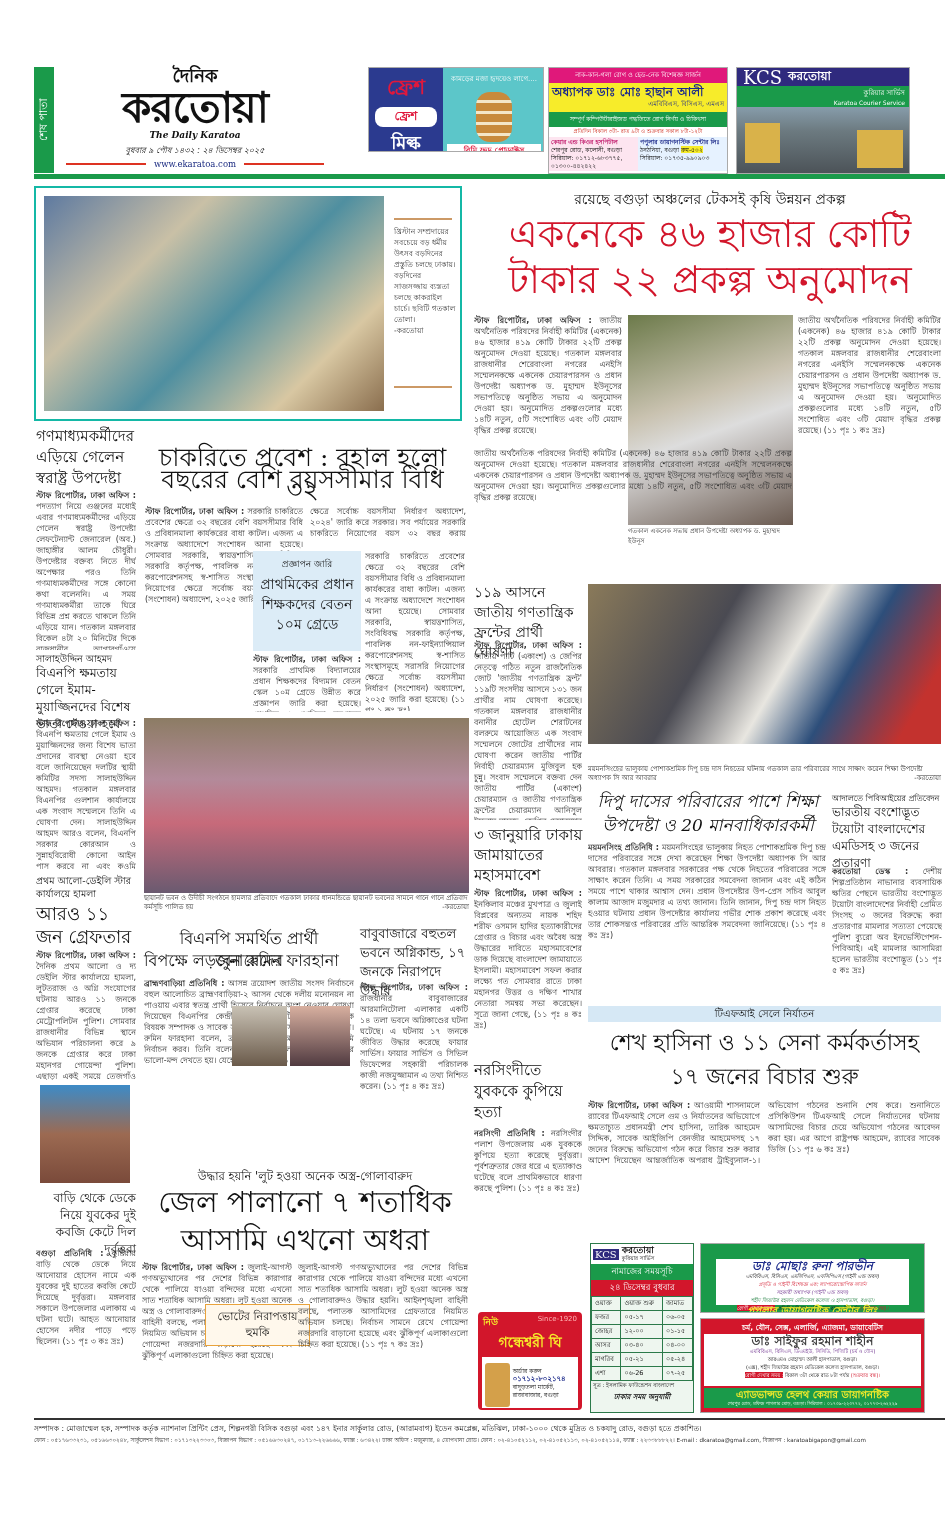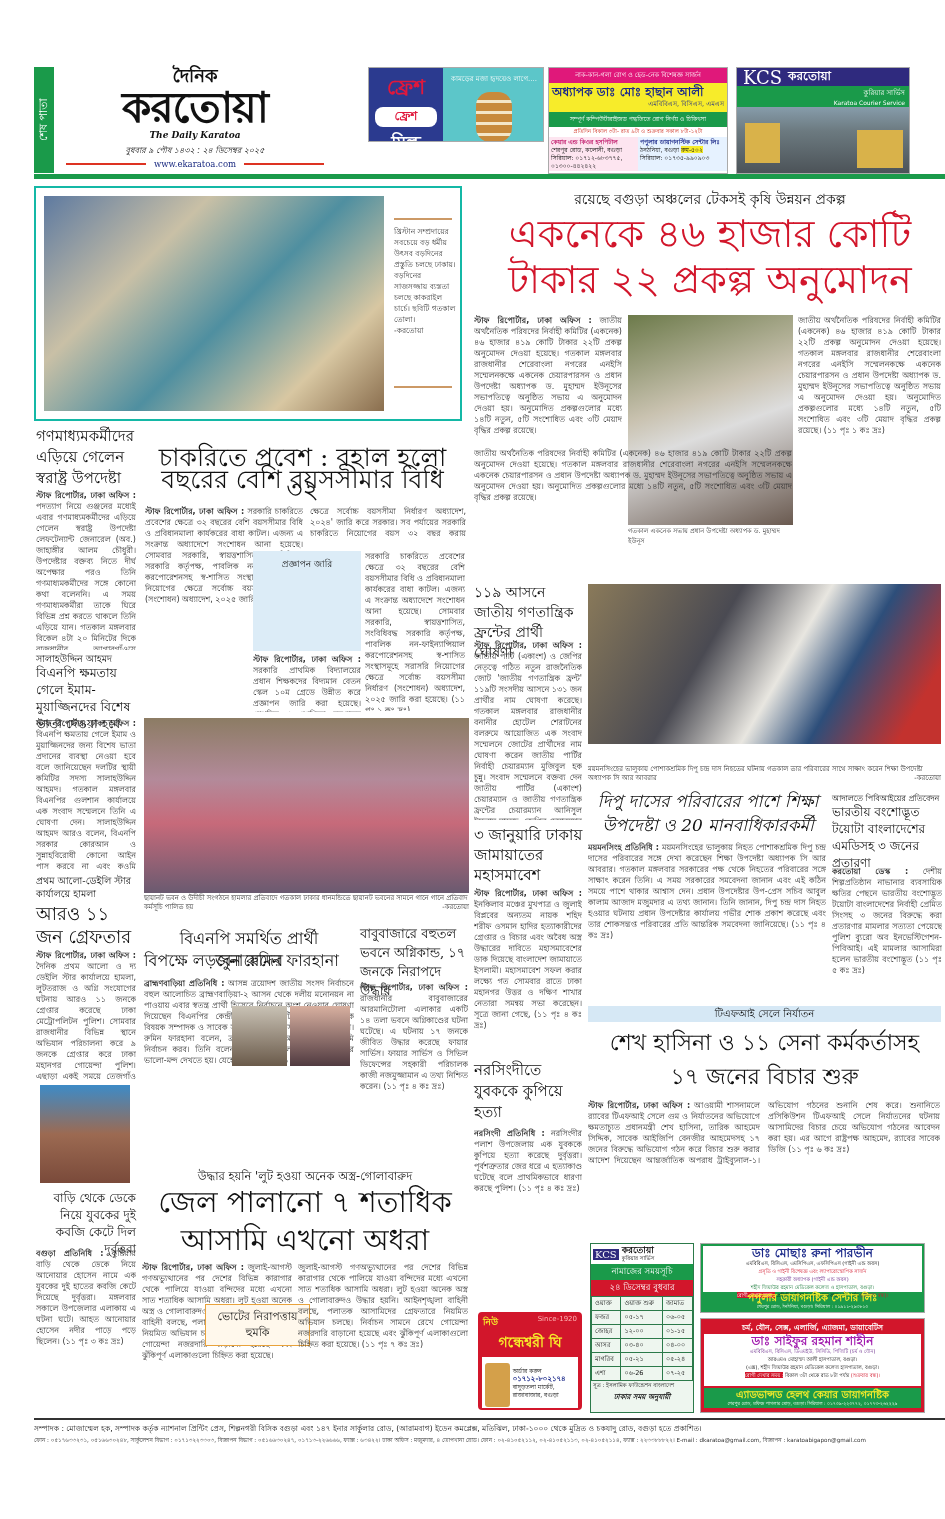--- a/index.html
+++ b/index.html
@@ -28,21 +28,21 @@
   <div style="font-family:'DejaVu Serif',serif;font-style:italic;font-weight:bold;font-size:9px;">The Daily Karatoa</div>
   <div style="font-size:8px;font-style:italic;margin-top:4px;">বুধবার ৯ পৌষ ১৪৩২ : ২৪ ডিসেম্বর ২০২৫</div>
   <div style="display:flex;align-items:center;justify-content:center;gap:8px;margin-top:2px;">
     <span style="display:inline-block;width:80px;height:2px;background:#d32;"></span>
     <span style="font-family:'DejaVu Serif',serif;font-size:8.5px;color:#1a2a80;">www.ekaratoa.com</span>
     <span style="display:inline-block;width:80px;height:2px;background:#d32;"></span>
   </div>
 </div>
 <div class="abs green-bar"></div>
 
-<div class="abs ad" style="left:368px;top:67px;width:176px;height:75px;background:#2b3a8f;">
+<div class="abs ad" style="left:368px;top:67px;width:176px;height:85px;background:#2b3a8f;">
   <div class="abs" style="left:0;top:0;width:74px;height:107px;background:#2b3a8f;text-align:center;color:#fff;">
     <div style="font-size:20px;font-weight:bold;color:#e0183c;margin-top:4px;">ফ্রেশ</div>
     <div style="font-size:12px;background:#fff;color:#e0183c;border-radius:8px;margin:2px 6px;font-weight:bold;">ফ্রেশ</div>
     <div style="font-size:18px;font-weight:bold;">মিল্ক</div>
     <div style="font-size:9px;font-weight:bold;margin-top:8px;">01711-235255</div>
   </div>
   <div class="abs" style="left:74px;top:0;width:102px;height:107px;background:#5cc6c9;">
     <div style="font-size:7px;color:#fff;text-align:center;padding:5px 6px;">কামড়ের মজা হৃদয়েও লাগে....</div>
     <div style="margin:2px auto;width:36px;height:50px;background:repeating-linear-gradient(180deg,#c88a3c 0 8px,#f4e6c8 8px 11px);border-radius:14px;"></div>
     <div style="font-size:8px;color:#e0183c;font-weight:bold;text-align:center;background:#fff;margin:2px 4px;">রিমি ফুড প্রোডাক্টস</div>
@@ -118,20 +118,21 @@
 <div class="abs hl" style="left:140px;top:442px;width:325px;text-align:center;font-size:25px;line-height:32px;">চাকরিতে প্রবেশ : বহাল হলো ৩২</div>
 <div class="abs hl" style="left:140px;top:464px;width:325px;text-align:center;font-size:25px;line-height:32px;">বছরের বেশি বয়সসীমার বিধি</div>
 <div class="abs body-text" style="left:145px;top:506px;width:158px;height:150px;">
   <b>স্টাফ রিপোর্টার, ঢাকা অফিস :</b> <span>সরকারি চাকরিতে প্রবেশের ক্ষেত্রে ৩২ বছরের বেশি বয়সসীমার বিধি ও প্রবিধানমালা কার্যকরের বাধা কাটল। এজন্য এ সংক্রান্ত অধ্যাদেশে সংশোধন আনা হয়েছে। সোমবার সরকারি, স্বায়ত্তশাসিত, সংবিধিবদ্ধ সরকারি কর্তৃপক্ষ, পাবলিক নন-ফাইন্যান্সিয়াল করপোরেশনসহ স্ব-শাসিত সংস্থাসমূহে সরাসরি নিয়োগের ক্ষেত্রে সর্বোচ্চ বয়সসীমা নির্ধারণ (সংশোধন) অধ্যাদেশ, ২০২৫ জারি করা হয়েছে।</span>
 </div>
 <div class="abs body-text" style="left:310px;top:506px;width:156px;height:30px;">
   <span>ক্ষেত্রে সর্বোচ্চ বয়সসীমা নির্ধারণ অধ্যাদেশ, ২০২৪' জারি করে সরকার। সব পর্যায়ের সরকারি চাকরিতে নিয়োগের বয়স ৩২ বছর করায় মুক্তিযোদ্ধাদের সন্তান, চিকিৎসক ও প্রতিবন্ধী ব্যক্তিদের বয়সের বিশেষ সুবিধা বাতিল হয়ে যায়।</span>
 </div>
 <div class="abs" style="left:253px;top:551px;width:108px;height:100px;background:#dcecf7;text-align:center;">
   <div style="font-size:9px;margin-top:6px;">প্রজ্ঞাপন জারি</div>
+  <div class="hl" style="font-size:14px;line-height:20px;padding:2px 4px;">প্রাথমিকের প্রধান শিক্ষকদের বেতন ১০ম গ্রেডে</div>
 </div>
 <div class="abs body-text" style="left:253px;top:654px;width:108px;height:58px;">
   <b>স্টাফ রিপোর্টার, ঢাকা অফিস :</b> <span>সরকারি প্রাথমিক বিদ্যালয়ের প্রধান শিক্ষকদের বিদ্যমান বেতন স্কেল ১০ম গ্রেডে উন্নীত করে প্রজ্ঞাপন জারি করা হয়েছে। প্রাথমিক ও গণশিক্ষা মন্ত্রণালয় থেকে এ প্রজ্ঞাপন জারি করা হয়েছে।</span> 
 </div>
 <div class="abs body-text" style="left:365px;top:551px;width:100px;height:160px;">
   <span>সরকারি চাকরিতে প্রবেশের ক্ষেত্রে ৩২ বছরের বেশি বয়সসীমার বিধি ও প্রবিধানমালা কার্যকরের বাধা কাটল। এজন্য এ সংক্রান্ত অধ্যাদেশে সংশোধন আনা হয়েছে। সোমবার সরকারি, স্বায়ত্তশাসিত, সংবিধিবদ্ধ সরকারি কর্তৃপক্ষ, পাবলিক নন-ফাইন্যান্সিয়াল করপোরেশনসহ স্ব-শাসিত সংস্থাসমূহে সরাসরি নিয়োগের ক্ষেত্রে সর্বোচ্চ বয়সসীমা নির্ধারণ (সংশোধন) অধ্যাদেশ, ২০২৫ জারি করা হয়েছে।</span> <span>(১১ পৃঃ ১ কঃ দ্রঃ)</span>
 </div>
 
 <div class="abs" style="left:36px;top:652px;width:100px;font-size:9.5px;">সালাহউদ্দিন আহমদ</div>
 <div class="abs hl" style="left:36px;top:664px;width:104px;font-size:12.5px;line-height:17px;">বিএনপি ক্ষমতায় গেলে ইমাম-মুয়াজ্জিনদের বিশেষ ভাতা দেওয়া হবে</div>
@@ -279,41 +280,41 @@
           <td style="height: 14px;">এশা</td>
           <td style="height: 14px;">০৬-26</td>
           <td style="height: 14px;">০৭-২৫</td>
         </tr>
       </tbody>
   </table>
   <div style="font-size:5.5px;padding:1px 2px;">সূত্র : ইসলামিক ফাউন্ডেশন বাংলাদেশ</div>
   <div style="font-size:7px;font-style:italic;font-weight:bold;text-align:center;">ঢাকার সময় অনুযায়ী</div>
 </div>
 
-<div class="abs ad" style="left:700px;top:1243px;width:225px;height:70px;background:#1a9a4a;padding:2px;">
+<div class="abs ad" style="left:700px;top:1243px;width:225px;height:70px;background:#1a9a4a;padding:15px;font-style:italic;">
   <div style="background:#fff;height:46px;text-align:center;">
     <div style="color:#1c2a8a;font-size:12px;font-weight:bold;line-height:14px;">ডাঃ মোছাঃ রুনা পারভীন</div>
     <div style="font-size:5px;">এমবিবিএস, বিসিএস, এমসিপিএস, এফসিপিএস (গাইনী এন্ড অবস)</div>
     <div style="font-size:5px;color:#d2162b;">প্রসূতি ও গাইনী বিশেষজ্ঞ এবং ল্যাপারোস্কোপিক সার্জন</div>
     <div style="font-size:5px;color:#6a2a8a;">সহকারী অধ্যাপক (গাইনী এন্ড অবস)</div>
     <div style="font-size:5px;color:#1a7a3a;">শহীদ জিয়াউর রহমান মেডিকেল কলেজ ও হাসপাতাল, বগুড়া।</div>
     <div style="font-size:5px;">
       <span style="background:#d2162b;color:#fff;">রোগী দেখার সময় :</span>
       <span>প্রতিদিন বিকাল ৪টা থেকে রাত ৮টা পর্যন্ত</span>
       <span style="color:#d2162b;">(রবিবার বন্ধ)।</span>
     </div>
   </div>
   <div style="color:#f7ec2a;font-size:10px;font-weight:bold;text-align:center;line-height:12px;">পপুলার ডায়াগনষ্টিক সেন্টার লিঃ</div>
   <div style="color:#fff;font-size:4.5px;text-align:center;">শেরপুর রোড, ঠনঠনিয়া, বগুড়া। সিরিয়াল : ০১৯১১-২৯৩৮১৫</div>
 </div>
 
 <div class="abs ad" style="left:700px;top:1318px;width:225px;height:95px;background:#d2162b;padding:3px;">
   <div style="color:#fff;font-size:7.5px;text-align:center;font-weight:bold;">চর্ম, যৌন, সেক্স, এলার্জি, এ্যাজমা, ডায়াবেটিস</div>
   <div style="background:#fff;height:52px;text-align:center;">
-    <div style="color:#a21caf;font-size:12px;font-weight:bold;line-height:14px;">ডাঃ সাইফুর রহমান শাহীন</div>
+    <div style="color:#404040;font-size:12px;font-weight:bold;line-height:14px;">ডাঃ সাইফুর রহমান শাহীন</div>
     <div style="font-size:5px;color:#6a2a8a;">এমবিবিএস, বিসিএস, ডিএমইউ, সিসিডি, পিজিটি (চর্ম ও যৌন)</div>
     <div style="font-size:5px;">আরএমও মোহাম্মদ আলী হাসপাতাল, বগুড়া।</div>
     <div style="font-size:5px;">(এক্স), শহীদ জিয়াউর রহমান মেডিকেল কলেজ হাসপাতাল, বগুড়া।</div>
     <div style="font-size:5px;">
       <span style="background:#d2162b;color:#fff;">রোগী দেখার সময় :</span>
       <span>বিকাল ৩টা থেকে রাত ৮টা পর্যন্ত</span>
       <span style="color:#d2162b;">(শুক্রবার বন্ধ)।</span>
     </div>
   </div>
   <div style="background:#1a9a4a;margin-top:2px;">

